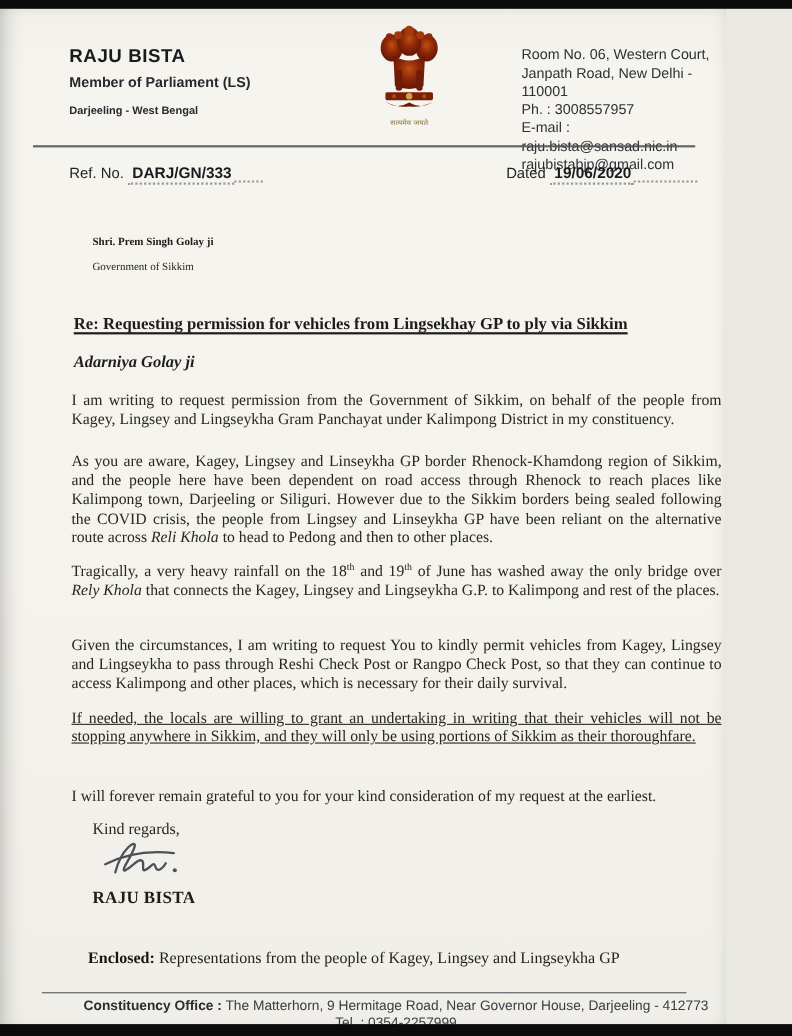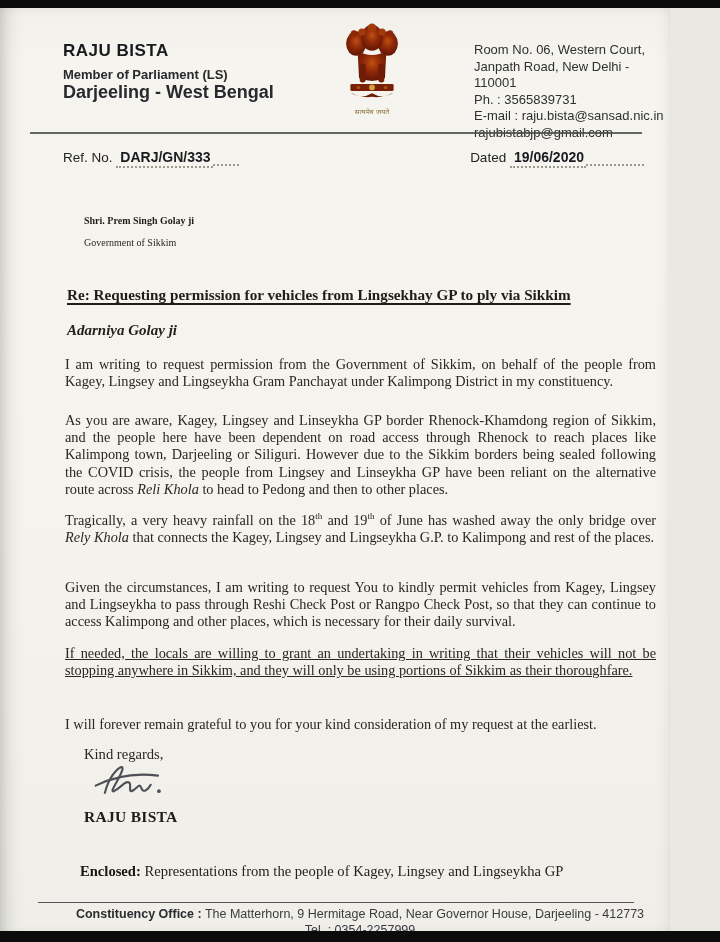--- a/index.html
+++ b/index.html
@@ -6,31 +6,30 @@
   body{
     width:720px;height:942px;position:relative;overflow:hidden;
     background:#e9e8e3;
     font-family:"Liberation Serif", serif;
     -webkit-font-smoothing:antialiased;
   }
   .scan-page{
     position:absolute;left:0;top:8px;width:660px;height:925px;
     background:linear-gradient(180deg,#f3f2ed 0%,#f7f6f1 6%,#f6f5f0 55%,#f1f0ea 100%);
     box-shadow:inset 14px 0 22px -16px rgba(60,60,60,.45), inset -8px 0 18px -14px rgba(80,80,80,.3);
-    padding-left:10px;
   }
   .bar{position:absolute;left:0;width:720px;background:#0b0b0b;}
   .bar-top{top:0;height:8px;}
   .bar-bottom{top:931px;height:11px;}
 
   
   .hdr-left{position:absolute;left:63px;top:33px;color:#111;font-family:"Liberation Sans",sans-serif;}
   .hdr-name{font-size:17px;font-weight:bold;letter-spacing:.5px;color:#17171c;}
   .hdr-title{font-size:13px;font-weight:bold;margin-top:6px;color:#26262b;}
-  .hdr-region{font-size:18px;font-weight:bold;margin-top:0;color:#26262b;}
+  .hdr-region{font-size:10px;font-weight:bold;margin-top:14px;color:#26262b;}
   .hdr-right{position:absolute;left:474px;top:34px;font-family:"Liberation Sans",sans-serif;
     font-size:13px;line-height:16.6px;color:#2e2e33;}
   .emblem{position:absolute;left:330px;top:11px;width:84px;text-align:center;filter:blur(.4px);}
   .emblem svg{display:block;margin:0 auto;}
   .emblem-caption{
     font-size:7px;color:#7c5a17;opacity:.85;filter:blur(.7px);
     font-family:"DejaVu Sans",sans-serif;white-space:nowrap;transform:scaleY(.9);
   }
   .hdr-divider{position:absolute;left:30px;right:28px;top:124px;border-top:2px solid #4a4a4a;opacity:.85;}
 
@@ -110,21 +109,21 @@
       <circle cx="69" cy="95" r="2.5" fill="#a94f17"></circle>
 
       <path d="M20,102 Q35,112 50,103 Q65,112 80,102 Q65,110 50,108 Q35,110 20,102 Z" fill="#6e1a03"></path>
     </svg>
     <div class="emblem-caption">सत्यमेव जयते</div>
   </div>
 
   <div class="hdr-right">
     <div>Room No. 06, Western Court,</div>
     <div>Janpath Road, New Delhi - 110001</div>
-    <div>Ph. : 3565839731</div>
+    <div>Ph. : 3008557957</div>
     <div>E-mail : raju.bista@sansad.nic.in</div>
     <div>rajubistabjp@gmail.com</div>
   </div>
 
   <div class="hdr-divider"></div>
 
   <div class="ref-row">
     <div class="ref-left">
       <span>Ref. No.</span>
       <span class="ref-value">DARJ/GN/333</span><span class="dot-tail tail-sm"></span>

